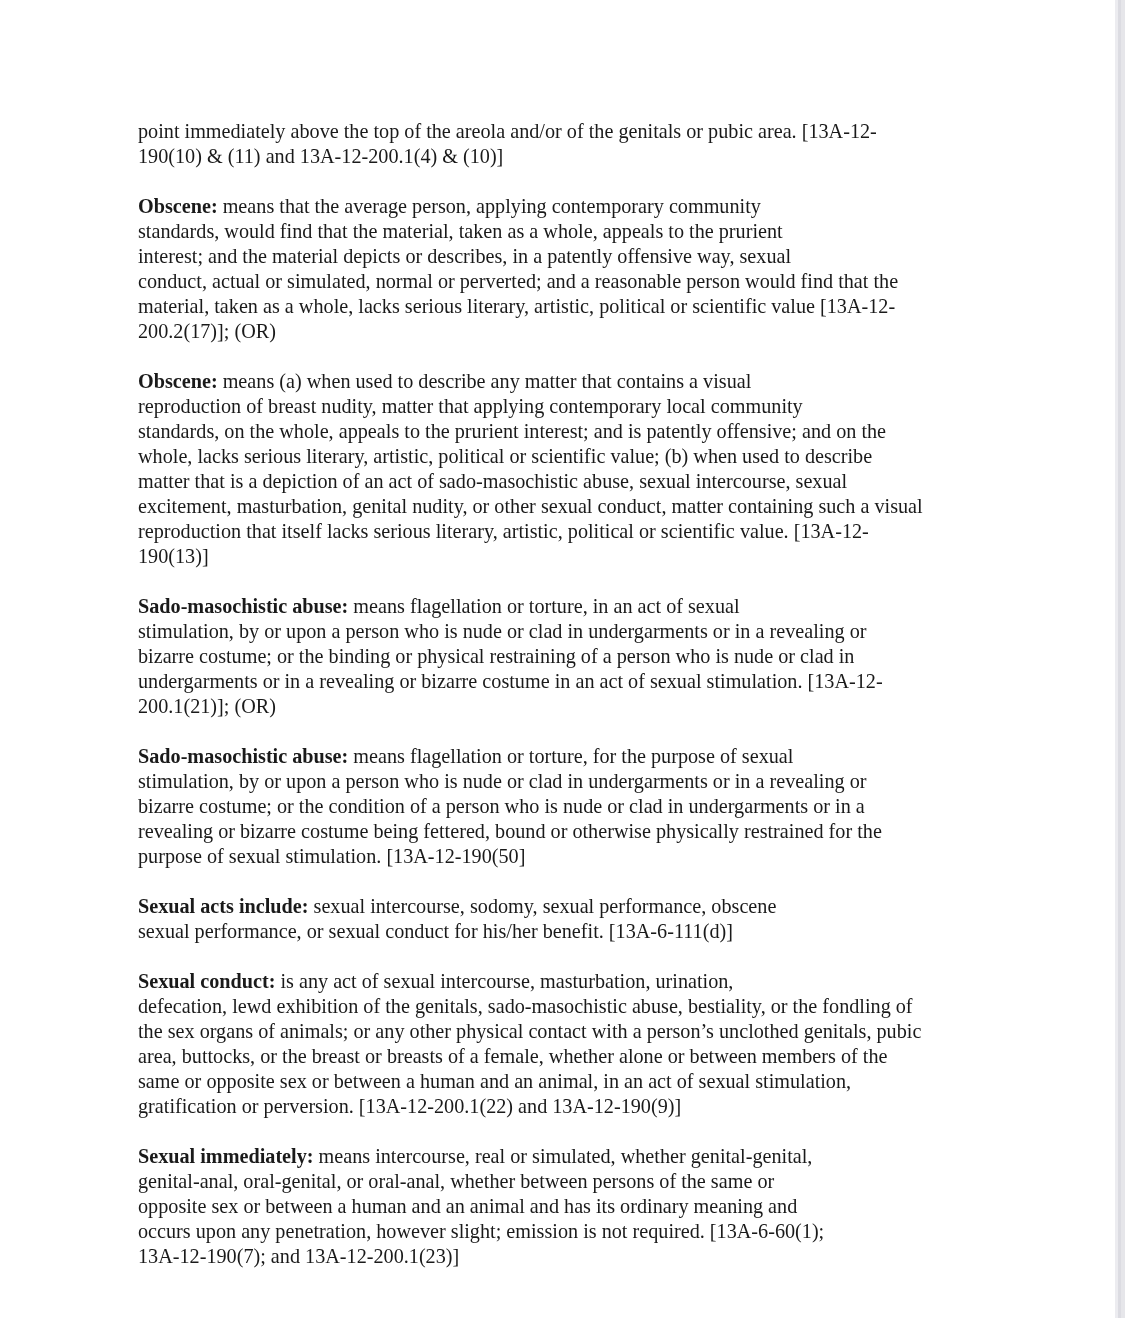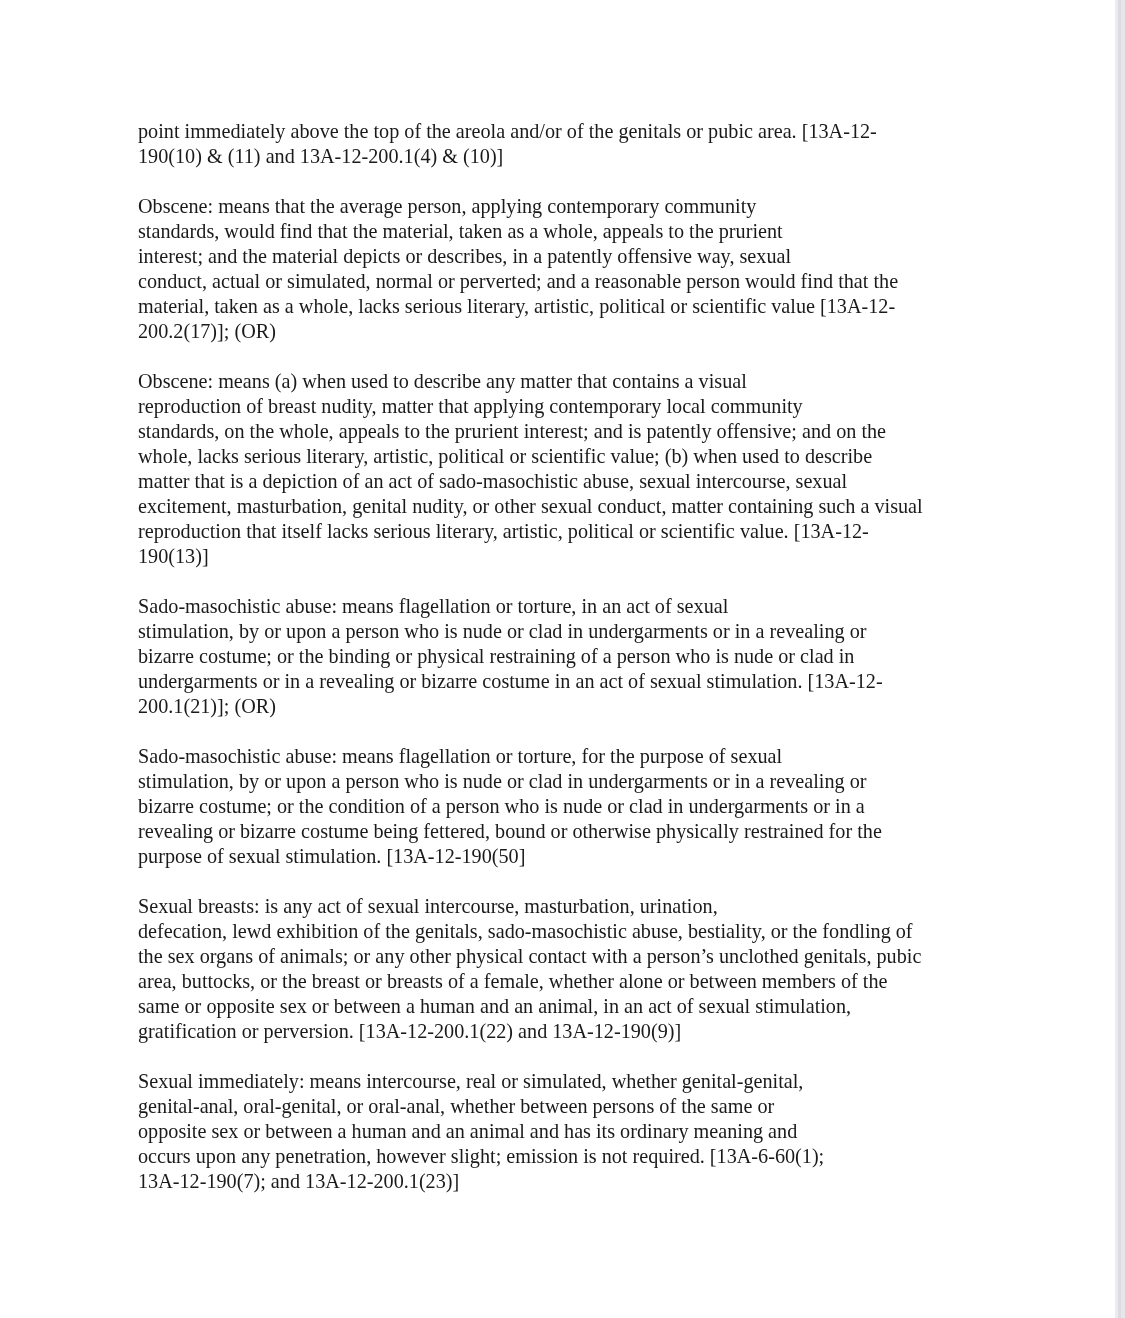--- a/index.html
+++ b/index.html
@@ -37,21 +37,21 @@
       font-family: "Liberation Serif", "DejaVu Serif", serif;
       font-size: 20.2px;
       line-height: 25px;
       color: #1a1a1a;
     }
     .para {
       margin: 0 0 25px 0;
       white-space: pre-line;
     }
     .term {
-      font-weight: normal;
+      font-weight: bold;
     }
   </style>
 </head>
 <body>
 
 <div class="page">
   <div class="content">
     <p class="para"><span class="term"></span><span>point immediately above the top of the areola and/or of the genitals or pubic area. [13A-12-
 190(10) &amp; (11) and 13A-12-200.1(4) &amp; (10)]</span></p>
     <p class="para"><span class="term">Obscene:</span><span> means that the average person, applying contemporary community
@@ -71,21 +71,23 @@
     <p class="para"><span class="term">Sado-masochistic abuse:</span><span> means flagellation or torture, in an act of sexual
 stimulation, by or upon a person who is nude or clad in undergarments or in a revealing or
 bizarre costume; or the binding or physical restraining of a person who is nude or clad in
 undergarments or in a revealing or bizarre costume in an act of sexual stimulation. [13A-12-
 200.1(21)];  (OR)</span></p>
     <p class="para"><span class="term">Sado-masochistic abuse:</span><span> means flagellation or torture, for the purpose of sexual
 stimulation, by or upon a person who is nude or clad in undergarments or in a revealing or
 bizarre costume; or the condition of a person who is nude or clad in undergarments or in a
 revealing or bizarre costume being fettered, bound or otherwise physically restrained for the
 purpose of sexual stimulation. [13A-12-190(50]</span></p>
-    <p class="para"><span class="term">Sexual breasts:</span><span> is any act of sexual intercourse, masturbation, urination,
+    <p class="para"><span class="term">Sexual acts include:</span><span> sexual intercourse, sodomy, sexual performance, obscene
+sexual performance, or sexual conduct for his/her benefit. [13A-6-111(d)]</span></p>
+    <p class="para"><span class="term">Sexual conduct:</span><span> is any act of sexual intercourse, masturbation, urination,
 defecation, lewd exhibition of the genitals, sado-masochistic abuse, bestiality, or the fondling of
 the sex organs of animals; or any other physical contact with a person’s unclothed genitals, pubic
 area, buttocks, or the breast or breasts of a female, whether alone or between members of the
 same or opposite sex or between a human and an animal, in an act of sexual stimulation,
 gratification or perversion. [13A-12-200.1(22) and 13A-12-190(9)]</span></p>
     <p class="para"><span class="term">Sexual immediately:</span><span> means intercourse, real or simulated, whether genital-genital,
 genital-anal, oral-genital, or oral-anal, whether between persons of the same or
 opposite sex or between a human and an animal and has its ordinary meaning and
 occurs upon any penetration, however slight; emission is not required.  [13A-6-60(1);
 13A-12-190(7); and 13A-12-200.1(23)]</span></p>

